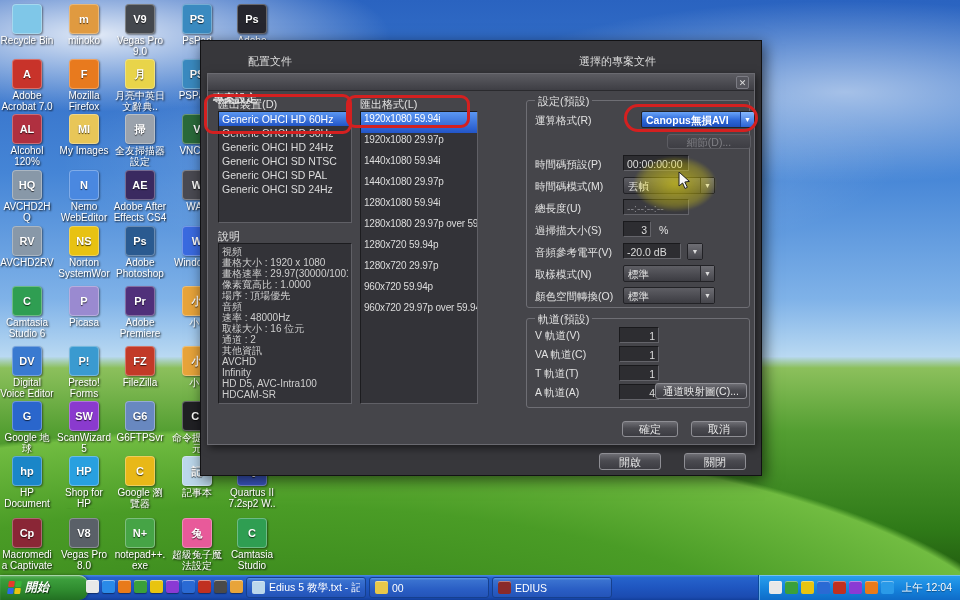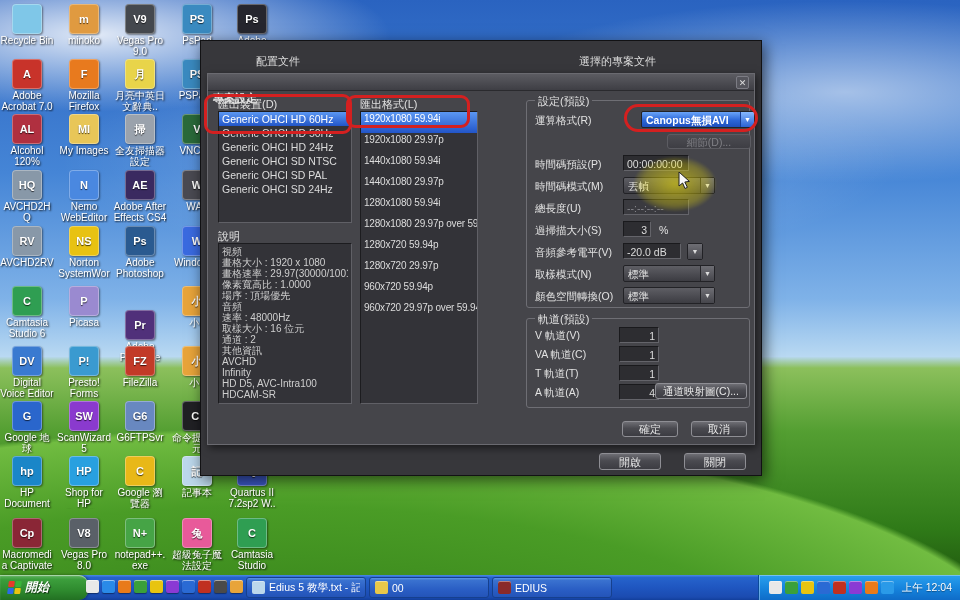--- a/index.html
+++ b/index.html
@@ -22,21 +22,21 @@
     display:flex; align-items:center; justify-content:center; }
   .di-glyph { color:#fff; font-size:11px; font-weight:bold; text-shadow:0 1px 1px rgba(0,0,0,.7); }
   .di-label { margin-top:2px; font-size:10px; line-height:10.5px; color:#fff;
     text-shadow:1px 1px 2px rgba(0,0,0,.95); max-height:21px; overflow:hidden; word-break:break-word; }
 
   
   .window { position:absolute; left:200px; top:40px; width:562px; height:436px; z-index:10;
     background:#37373b; border:1px solid #121214; box-shadow:3px 4px 14px rgba(0,0,0,.6);
     color:#e2e2e2; font-size:11px; }
   .w-label { position:absolute; top:13px; color:#dcdcdc; }
-  .w-label.left { left:36px;padding-left:19px; }
+  .w-label.left { left:28px;padding-left:19px; }
   .w-label.right { left:378px; }
 
   .dialog { position:absolute; left:6px; top:32px; width:548px; height:372px;
     background:#45454a; border:1px solid #6a6a70; box-shadow:2px 3px 8px rgba(0,0,0,.55); }
   .d-titlebar { position:absolute; left:0; top:0; right:0; height:17px;
     background:linear-gradient(180deg,#5c5c62,#3e3e44); border-bottom:1px solid #2a2a2e;
     display:flex; align-items:center; justify-content:space-between; padding:0 5px; }
   .d-title { font-weight:bold; font-size:11px;margin-top:32px; }
   .d-close { width:13px; height:13px; line-height:12px; text-align:center; font-size:9px;
     background:#55555c; border:1px solid #7c7c84; border-radius:2px; color:#ddd; cursor:default; }
@@ -293,21 +293,21 @@
       </div>
       <div class="di-label">Adobe After Effects CS4</div>
     </div>
     <div class="di" style="left: 113px; top: 226px;">
       <div class="di-img" style="background: rgb(42, 90, 144);">
         <span class="di-glyph">Ps</span>
       </div>
       <div class="di-label">Adobe Photoshop CS</div>
     </div>
     <div class="di" style="left: 113px; top: 286px;">
-      <div class="di-img" style="background: rgb(80, 48, 122); margin-top: 24px;">
+      <div class="di-img" style="background: rgb(80, 48, 122);">
         <span class="di-glyph">Pr</span>
       </div>
       <div class="di-label">Adobe Premiere P..</div>
     </div>
     <div class="di" style="left: 113px; top: 346px;">
       <div class="di-img" style="background: rgb(194, 58, 40);">
         <span class="di-glyph">FZ</span>
       </div>
       <div class="di-label">FileZilla</div>
     </div>

